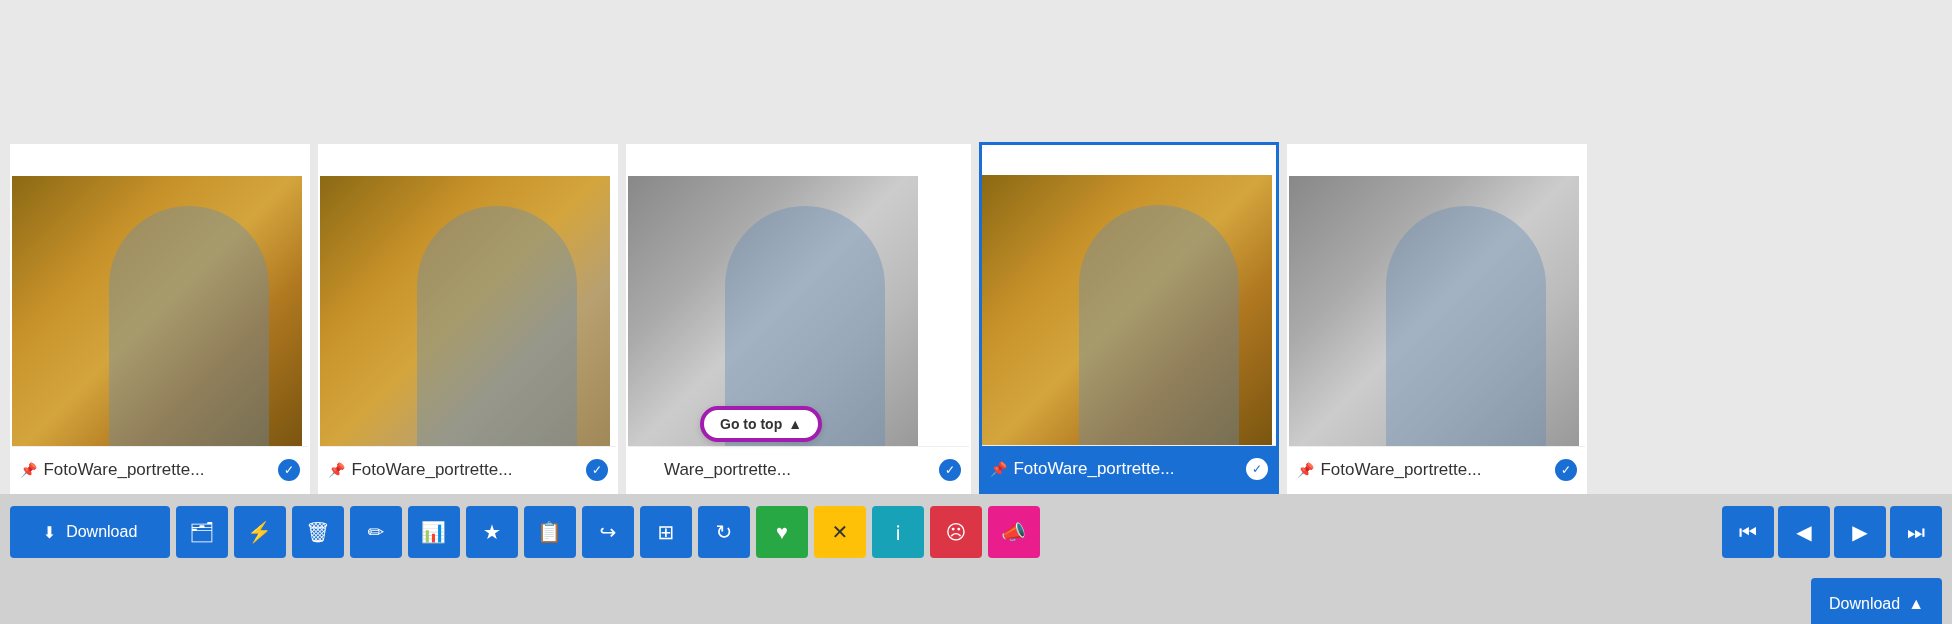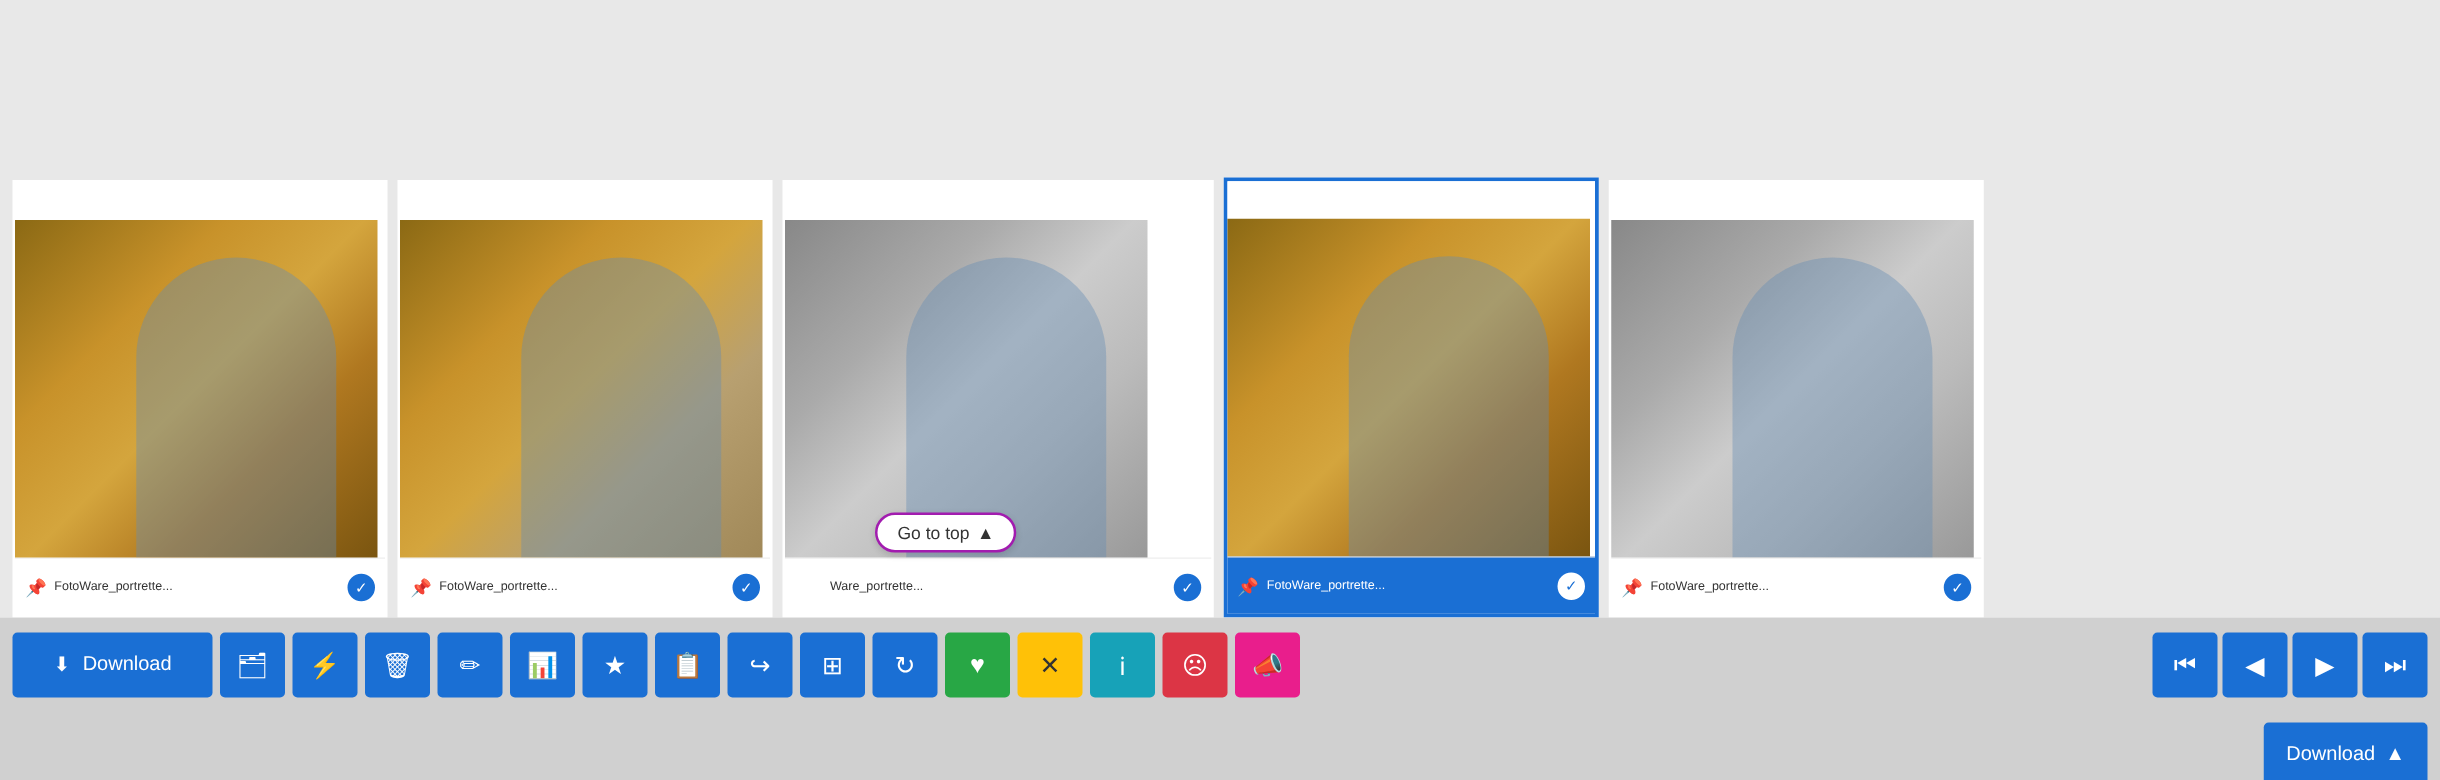--- a/index.html
+++ b/index.html
@@ -85,21 +85,21 @@
       font-size: 14px;
       color: #555;
       flex-shrink: 0;
     }
 
     .selected-footer .pin-icon {
       color: white;
     }
 
     .filename {
-      font-size: 10px;
+      font-size: 17px;
       color: #333;
       flex: 1;
       overflow: hidden;
       text-overflow: ellipsis;
       white-space: nowrap;
     }
 
     .selected-footer .filename {
       color: white;
     }
@@ -130,32 +130,33 @@
       color: #1a6fd4;
     }
 
     
     .go-to-top {
       position: absolute;
       bottom: 52px;
       left: 50%;
       transform: translateX(-50%);
       background: white;
-      border: 2px solid #a21caf;
+      border: 4px solid #a21caf;
       border-radius: 20px;
       padding: 6px 16px;
       font-size: 14px;
       color: #333;
       display: flex;
       align-items: center;
       gap: 6px;
       cursor: pointer;
       white-space: nowrap;
       box-shadow: 0 2px 6px rgba(0,0,0,0.15);
       z-index: 10;
+      font-weight: bold;
     }
 
     
     .toolbar {
       height: 130px;
       background: #d0d0d0;
       display: flex;
       flex-direction: column;
       padding: 0;
     }

